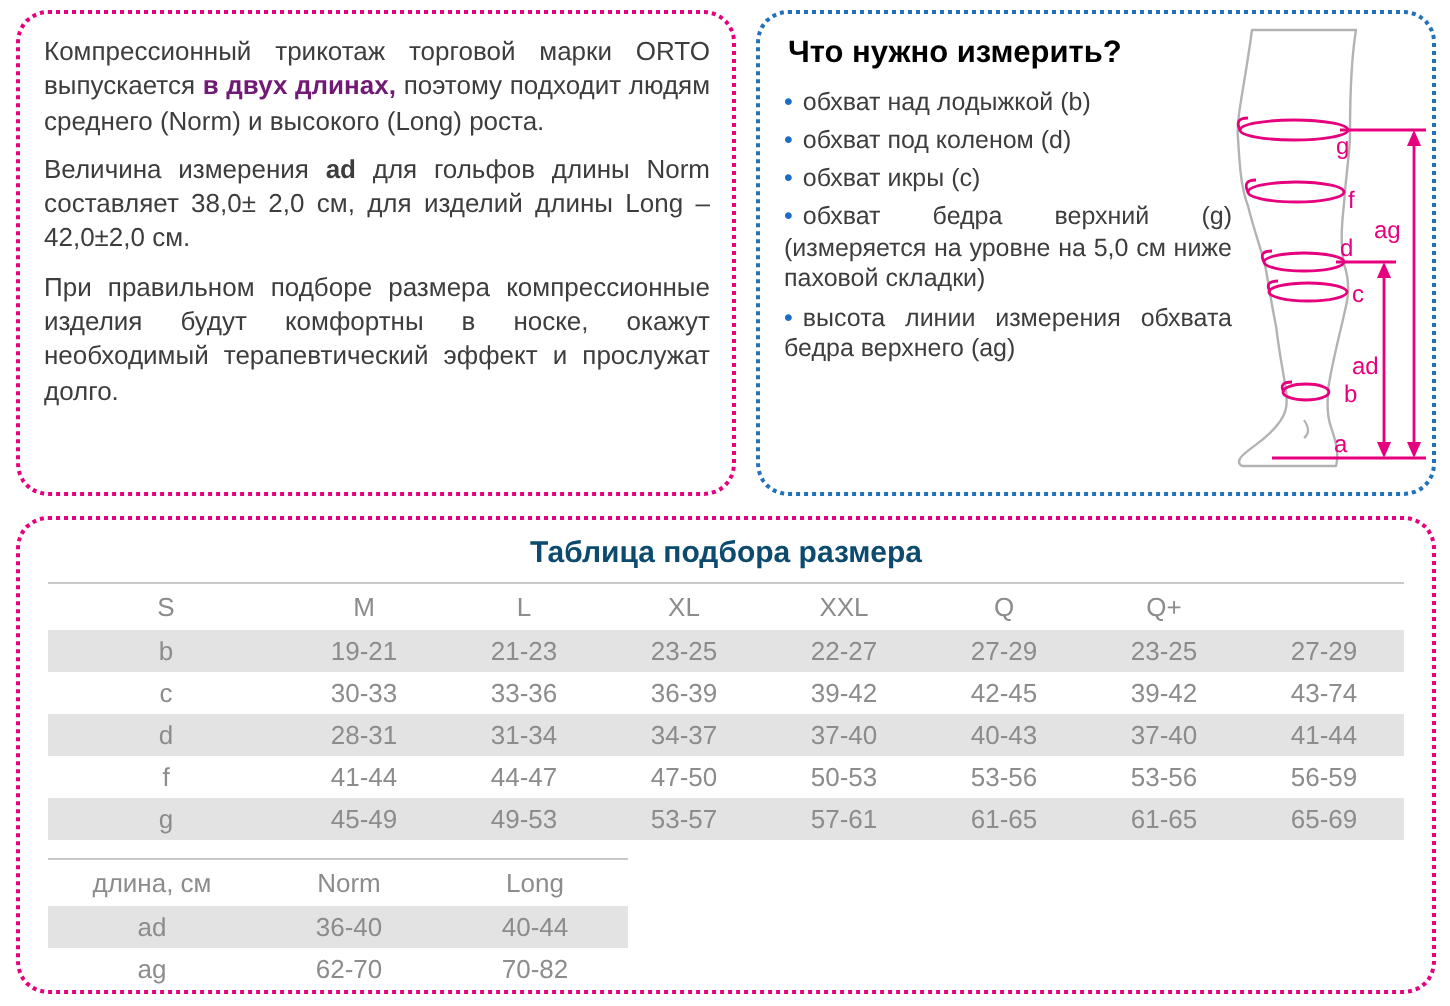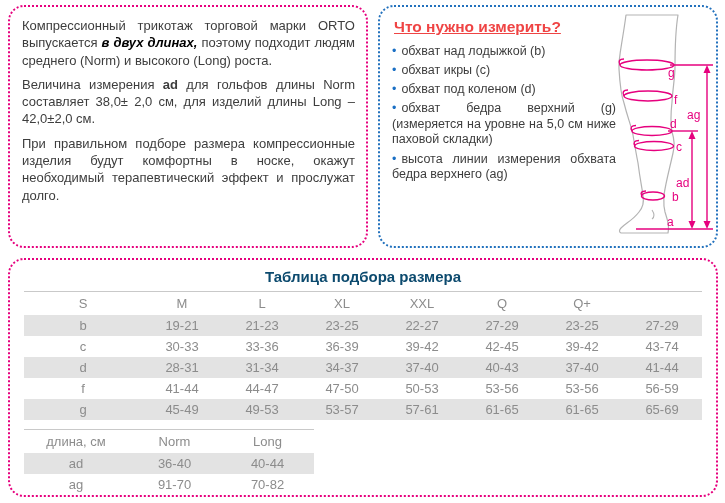--- a/index.html
+++ b/index.html
@@ -1,25 +1,25 @@
 <!DOCTYPE html>
 <html><head>
 <meta charset="utf-8">
 <style>
   html,body{margin:0;padding:0;background:#fff;}
   body{width:725px;height:503px;position:relative;font-family:"Liberation Sans",sans-serif;overflow:hidden;}
   .box{position:absolute;box-sizing:border-box;background:#fff;border-radius:16px;}
   
   #intro-box{left:8px;top:5px;width:360px;height:243px;border:2.5px dotted #e6007e;padding:10px 11px 6px 12px;}
   #intro-box p{margin:0 0 7px 0;font-size:13px;line-height:17.3px;color:#3d3d3d;text-align:justify;}
-  .seg-accent-bold{color:#000000;font-weight:bold;font-style:italic;}
+  .seg-accent-bold{color:#701a75;font-weight:bold;}
   .seg-bold{font-weight:bold;}
   
   #measure-box{left:378px;top:5px;width:340px;height:243px;border:2.5px dotted #2271bd;padding:10px 0 0 12px;}
-  #measure-title{font-size:15.5px;font-weight:bold;color:#ef4444;margin:1px 0 8px 2px;text-decoration:underline;}
+  #measure-title{font-size:15.5px;font-weight:bold;color:#000000;margin:1px 0 8px 2px;}
   #measure-list{margin:0;padding:0;list-style:none;width:224px;font-size:12.5px;line-height:15.6px;color:#3d3d3d;text-align:justify;}
   #measure-list li{margin:0 0 3.5px 0;}
   .blt{color:#1a6fc4;margin-right:5px;}
   #leg-svg{position:absolute;left:0;top:0;width:340px;height:243px;}
   .leg-outline{fill:#ffffff;stroke:#b3b3b3;stroke-width:1.2;stroke-linejoin:round;}
   .loop{fill:none;stroke:#e6007e;stroke-width:1.4;}
   .mline{stroke:#e6007e;stroke-width:1.4;}
   .mfill{fill:#e6007e;}
   .mlabel{font-size:12px;fill:#e6007e;}
   
@@ -40,22 +40,22 @@
 <div class="box" id="intro-box">
     <p><span>Компрессионный трикотаж торговой марки ORTO выпускается </span><span class="seg-accent-bold">в двух длинах,</span><span> поэтому подходит людям среднего (Norm) и высокого (Long) роста.</span></p>
     <p><span>Величина измерения </span><span class="seg-bold">ad</span><span> для гольфов длины Norm составляет 38,0± 2,0 см, для изделий длины Long – 42,0±2,0 см.</span></p>
     <p><span>При правильном подборе размера компрессионные изделия будут комфортны в носке, окажут необходимый терапевтический эффект и прослужат долго.</span></p>
   </div>
 
 <div class="box" id="measure-box">
   <div id="measure-title">Что нужно измерить?</div>
   <ul id="measure-list">
       <li><span class="blt">•</span>обхват над лодыжкой (b)</li>
+      <li><span class="blt">•</span>обхват под коленом (d)</li>
       <li><span class="blt">•</span>обхват икры (c)</li>
-      <li><span class="blt">•</span>обхват под коленом (d)</li>
       <li><span class="blt">•</span>обхват бедра верхний (g) (измеряется на уровне на 5,0 см ниже паховой складки)</li>
       <li><span class="blt">•</span>высота линии измерения обхвата бедра верхнего (ag)</li>
     </ul>
 
   <svg id="leg-svg" viewBox="0 0 340 243">
 
     <path class="leg-outline" d="M 246,8
              C 242,38 238,52 239,62
              C 240,80 241,88 244,96
              C 248,112 251,118 253,128
@@ -181,18 +181,18 @@
           <div>Norm</div>
           <div>Long</div>
         </div>
         <div class="tr shaded">
           <div>ad</div>
           <div>36-40</div>
           <div>40-44</div>
         </div>
         <div class="tr">
           <div>ag</div>
-          <div>91-70</div>
+          <div>62-70</div>
           <div>70-82</div>
         </div>
       </div>
   </div>
 </div>
 
 </body></html>

